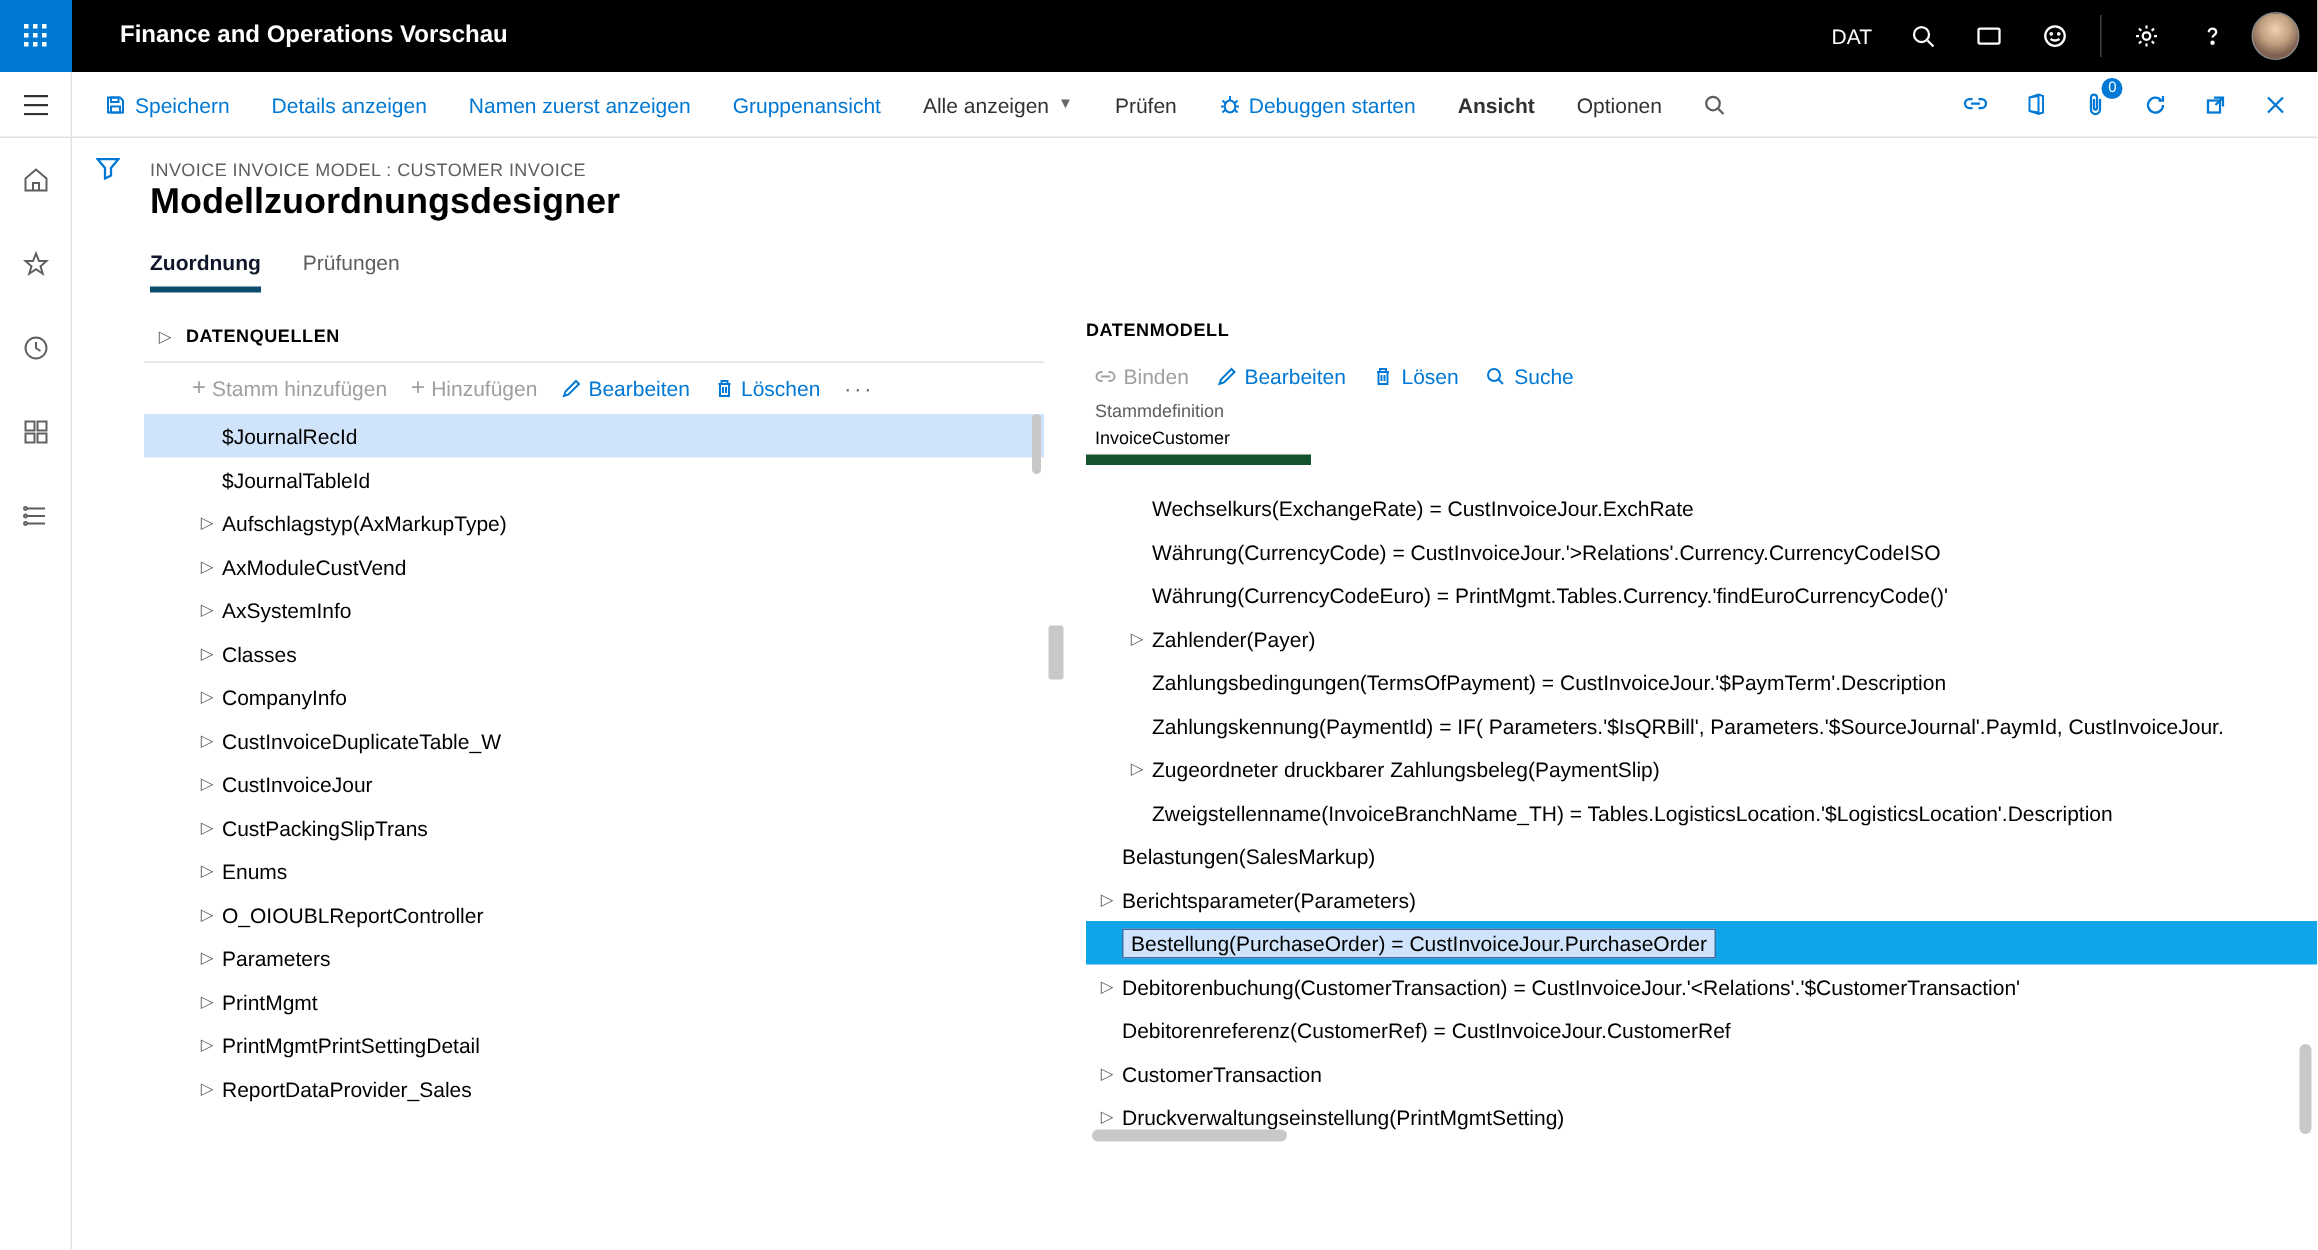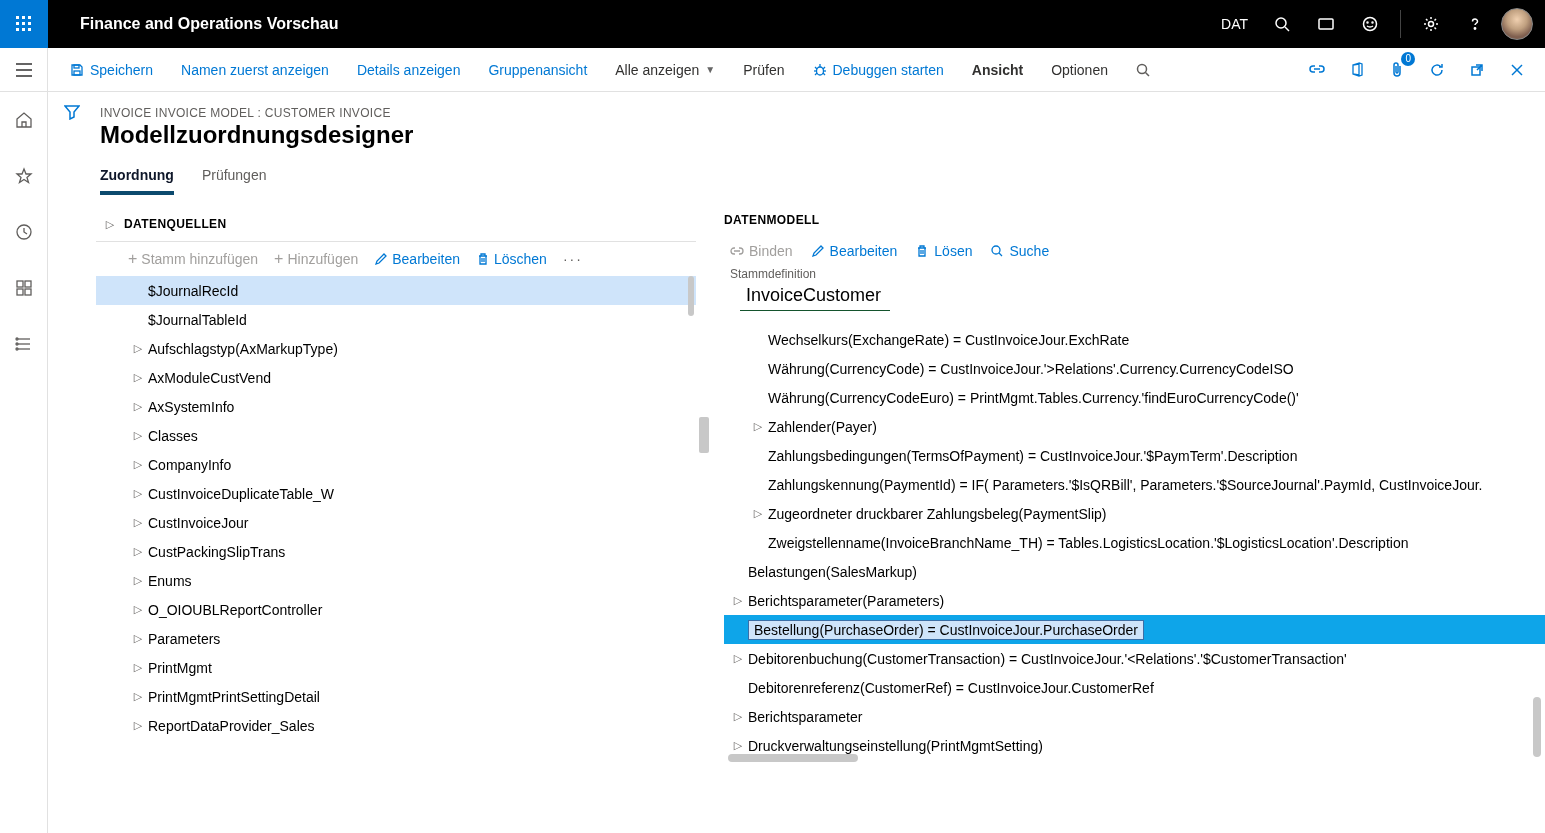--- a/index.html
+++ b/index.html
@@ -64,21 +64,21 @@
 .tree .scrollbar-v { position: absolute; right: 0; top: 0; width: 10px; height: 100%; }
 .tree .scrollbar-v .thumb { position: absolute; right: 2px; top: 0; width: 6px; height: 40px; background: #c8c8c8; border-radius: 3px; }
 
 
 .right-pane { flex: 1; display: flex; flex-direction: column; padding-left: 12px; }
 .rp-title { font-size: 12px; font-weight: 600; letter-spacing: 0.4px; padding: 6px 0 10px; }
 .rp-toolbar { display: flex; align-items: center; gap: 18px; padding: 6px 0 8px 6px; font-size: 14px; }
 .rp-toolbar .tbtn { display: flex; align-items: center; gap: 5px; cursor: pointer; color: #0078d4; }
 .rp-toolbar .tbtn.disabled { color: #a19f9d; }
 .rp-field-label { font-size: 12px; color: #605e5c; padding-left: 6px; }
-.rp-field-value { font-size: 18px; padding: 4px 6px 4px 6px; border-bottom: 1px solid #14532d; width: 150px; margin-bottom: 6px; margin-left: 16px; }
+.rp-field-value { font-size: 12px; padding: 4px 6px 4px 6px; border-bottom: 7px solid #14532d; width: 150px; margin-bottom: 6px; }
 
 .rtree { overflow-y: auto; flex: 1; padding-top: 8px; position: relative; }
 .rtree .row { display: flex; align-items: center; min-height: 29px; font-size: 14px; cursor: pointer; padding-right: 12px; }
 .rtree .row.selected { background: #0ea5e9; }
 .rtree .row.selected .txt { border: 1px solid #3b6fa7; padding: 1px 5px; background: #cfe4fa; }
 .rtree .row .chev { width: 20px; text-align: center; font-size: 11px; color: #605e5c; flex-shrink: 0; }
 .rtree .row .chev.none { visibility: hidden; }
 .rtree .row .indent1 { padding-left: 24px; }
 .rtree .row .indent0 { padding-left: 4px; }
 .rtree .scrollbar-v { position: absolute; right: 4px; top: 380px; width: 8px; height: 60px; background: #c8c8c8; border-radius: 4px; }
@@ -161,24 +161,24 @@
   <div class="cmdbar">
     <div class="cmd link">
       <svg width="14" height="14" viewBox="0 0 14 14" stroke="#0078d4" fill="none" stroke-width="1.3">
           <path d="M2 2h8l2 2v8H2z"></path>
           <rect x="4" y="2" width="5" height="3"></rect>
           <rect x="4" y="8" width="6" height="4"></rect>
         </svg>
       <span>Speichern</span>
     </div>
     <div class="cmd link">
+        <span>Details anzeigen</span>
+      </div>
+    <div class="cmd link">
         <span>Namen zuerst anzeigen</span>
-      </div>
-    <div class="cmd link">
-        <span>Details anzeigen</span>
       </div>
     <div class="cmd link">
         <span>Gruppenansicht</span>
       </div>
     <div class="cmd">
         <span>Alle anzeigen</span>
         <span class="chev">▼</span>
       </div>
     <div class="cmd">
         <span>Prüfen</span>
@@ -515,21 +515,21 @@
                 <span class="txt">Debitorenbuchung(CustomerTransaction) = CustInvoiceJour.'&lt;Relations'.'$CustomerTransaction'</span>
               </div>
               <div class="row">
                 <span class="indent0"></span>
                 <span class="chev none">▷</span>
                 <span class="txt">Debitorenreferenz(CustomerRef) = CustInvoiceJour.CustomerRef</span>
               </div>
               <div class="row">
                 <span class="indent0"></span>
                 <span class="chev">▷</span>
-                <span class="txt">Berichtsparameter</span>
+                <span class="txt">CustomerTransaction</span>
               </div>
               <div class="row">
                 <span class="indent0"></span>
                 <span class="chev">▷</span>
                 <span class="txt">Druckverwaltungseinstellung(PrintMgmtSetting)</span>
               </div>
               <div class="scrollbar-v"></div>
           <div class="scrollbar-h" style="position: relative; left: 4px; margin-top: 8px;"></div>
             </div>
         </div>

